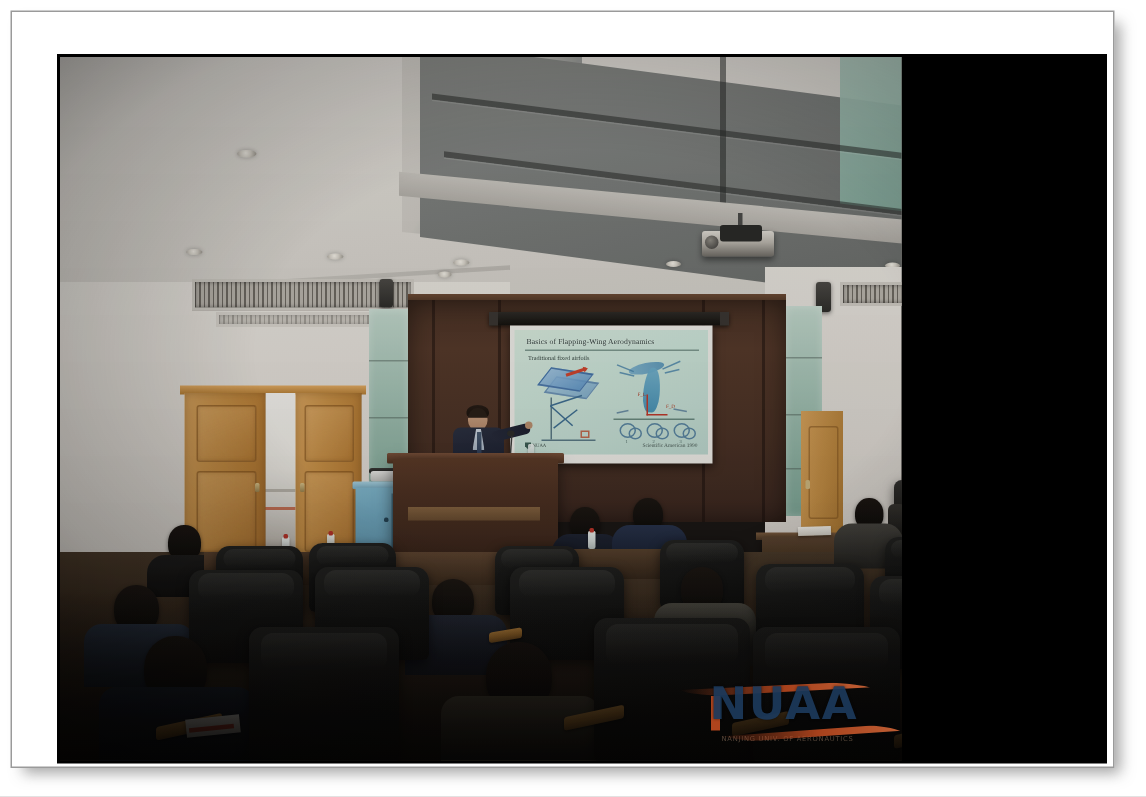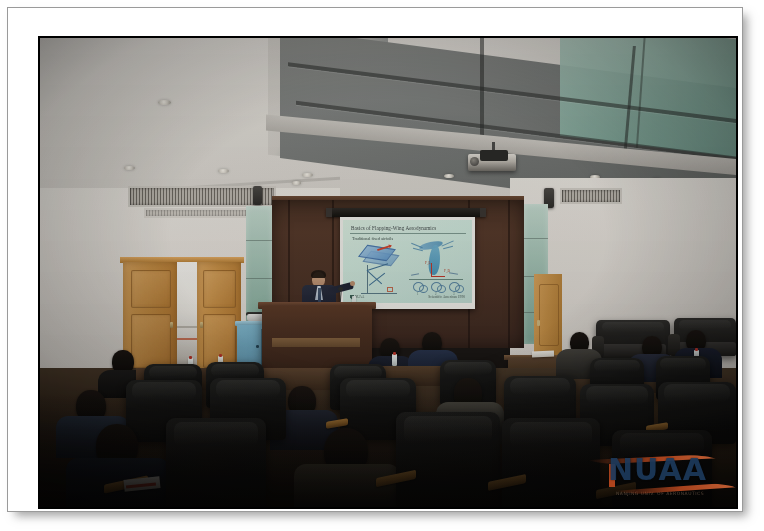--- a/index.html
+++ b/index.html
@@ -20,21 +20,21 @@
     background:#ffffff;
     box-shadow:6px 6px 9px -2px rgba(90,90,90,.55);
   }
   #photo-black-edge{
     position:absolute;left:30px;top:28px;width:700px;height:473px;
     background:#000;
     box-sizing:border-box;
     overflow:hidden;
   }
   #photo{
-    position:absolute;left:2px;top:2px;width:696px;height:469px;
+    position:absolute;left:2px;top:2px;width:561px;height:469px;
     overflow:hidden;
     background:#1a1614;
   }
 
   
   .abs{position:absolute;}
 
   
   #ceiling{
     left:0;top:0;width:696px;height:165px;

